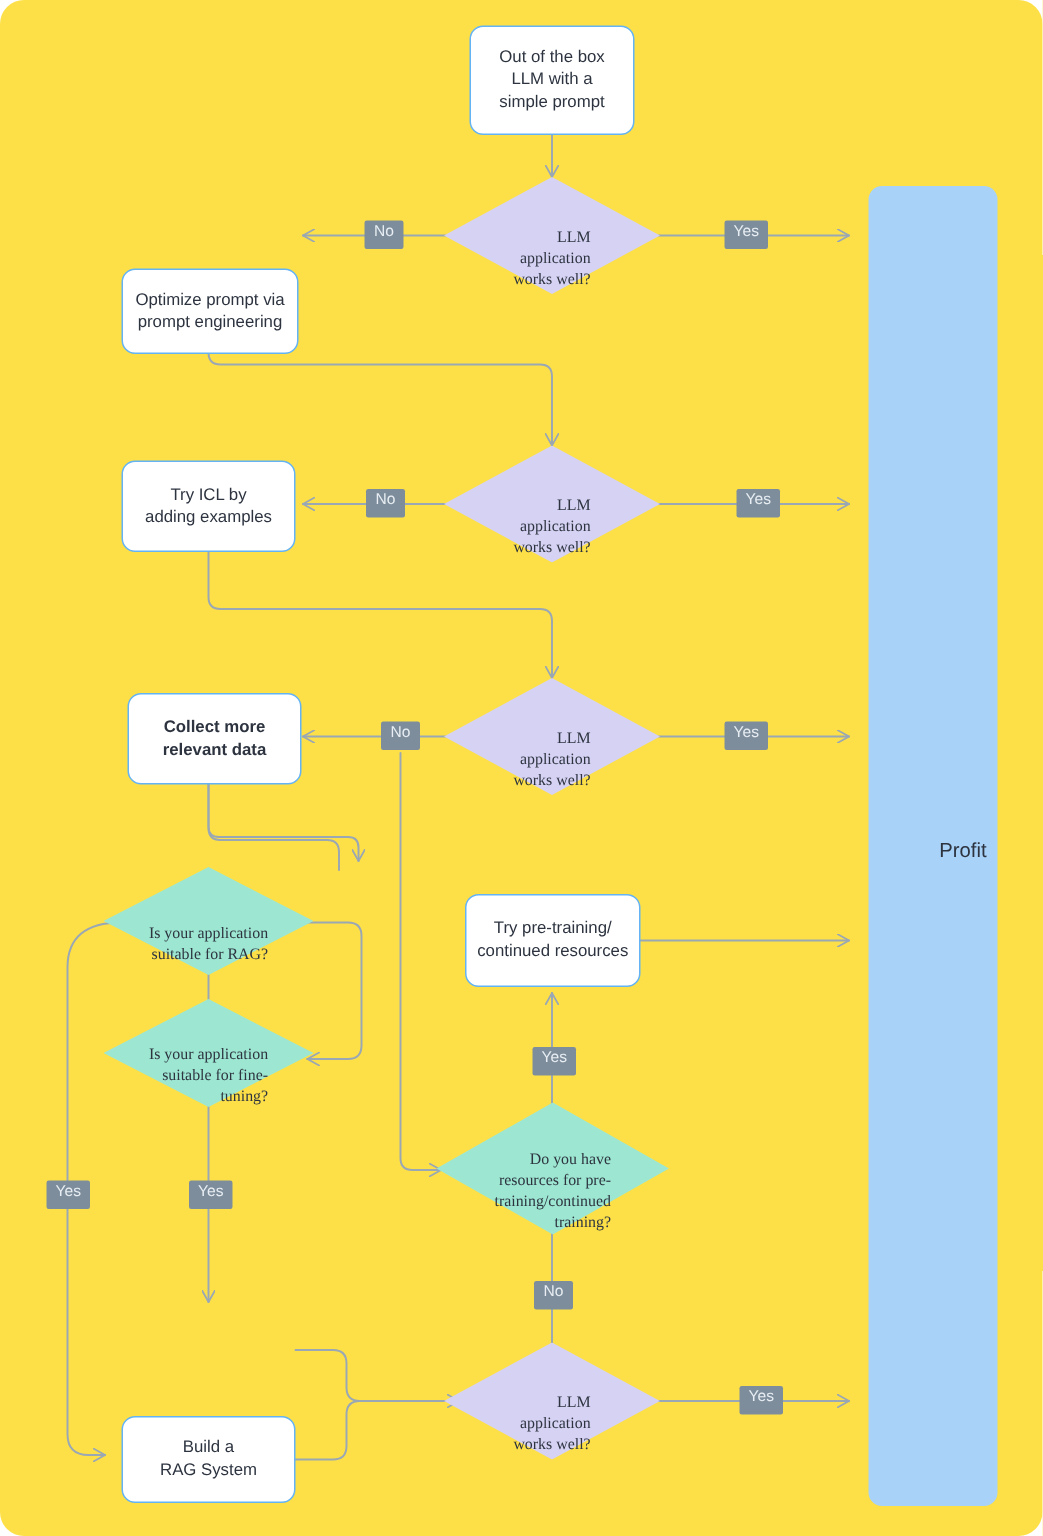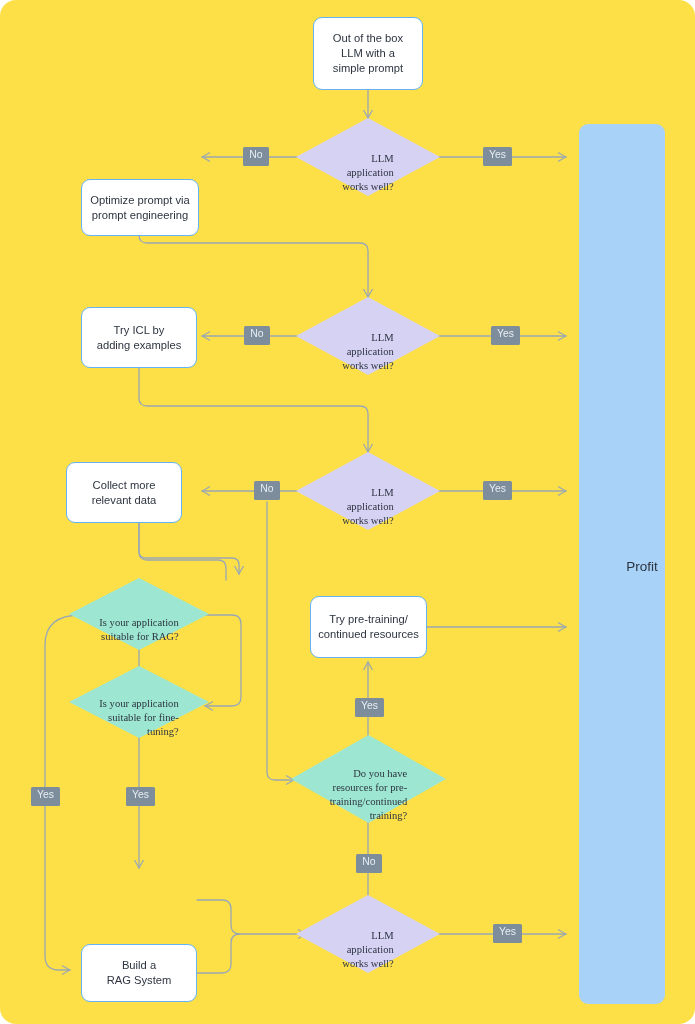--- a/index.html
+++ b/index.html
@@ -150,21 +150,21 @@
   <div class="node proc" style="left:81px; top:131px; width:118px; height:57px;margin-top:48px;">
     <span>Optimize prompt via
 prompt engineering</span>
   </div>
 
   <div class="node proc" style="left:81px; top:307px; width:116px; height:61px;">
     <span>Try ICL by
 adding examples</span>
   </div>
 
-  <div class="node proc" style="left:66px; top:462px; width:116px; height:61px;">
+  <div class="node proc" style="left:85px; top:462px; width:116px; height:61px;font-weight:bold;">
     <span>Collect more
 relevant data</span>
   </div>
 
   <div class="node proc" style="left:310px; top:596px; width:117px; height:62px;">
     <span>Try pre-training/
 continued resources</span>
   </div>
 
 

